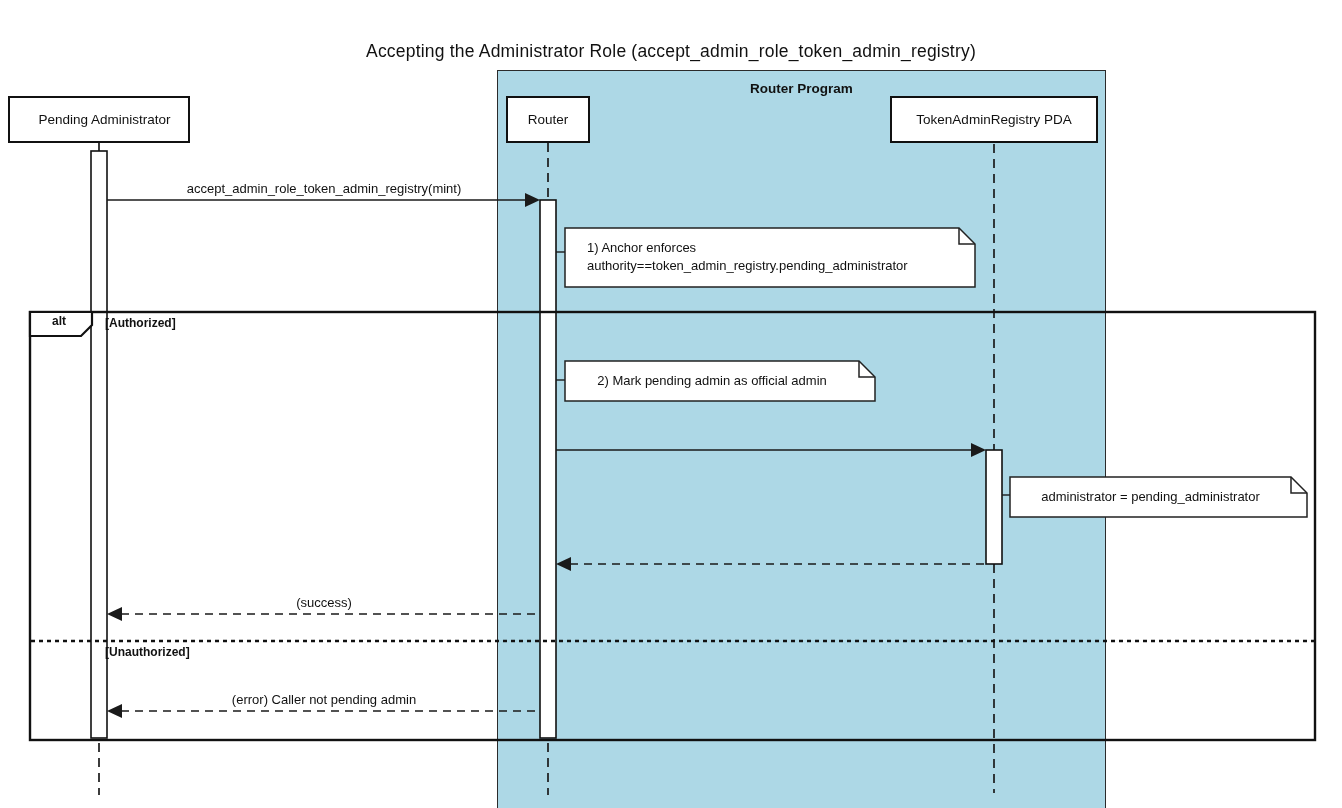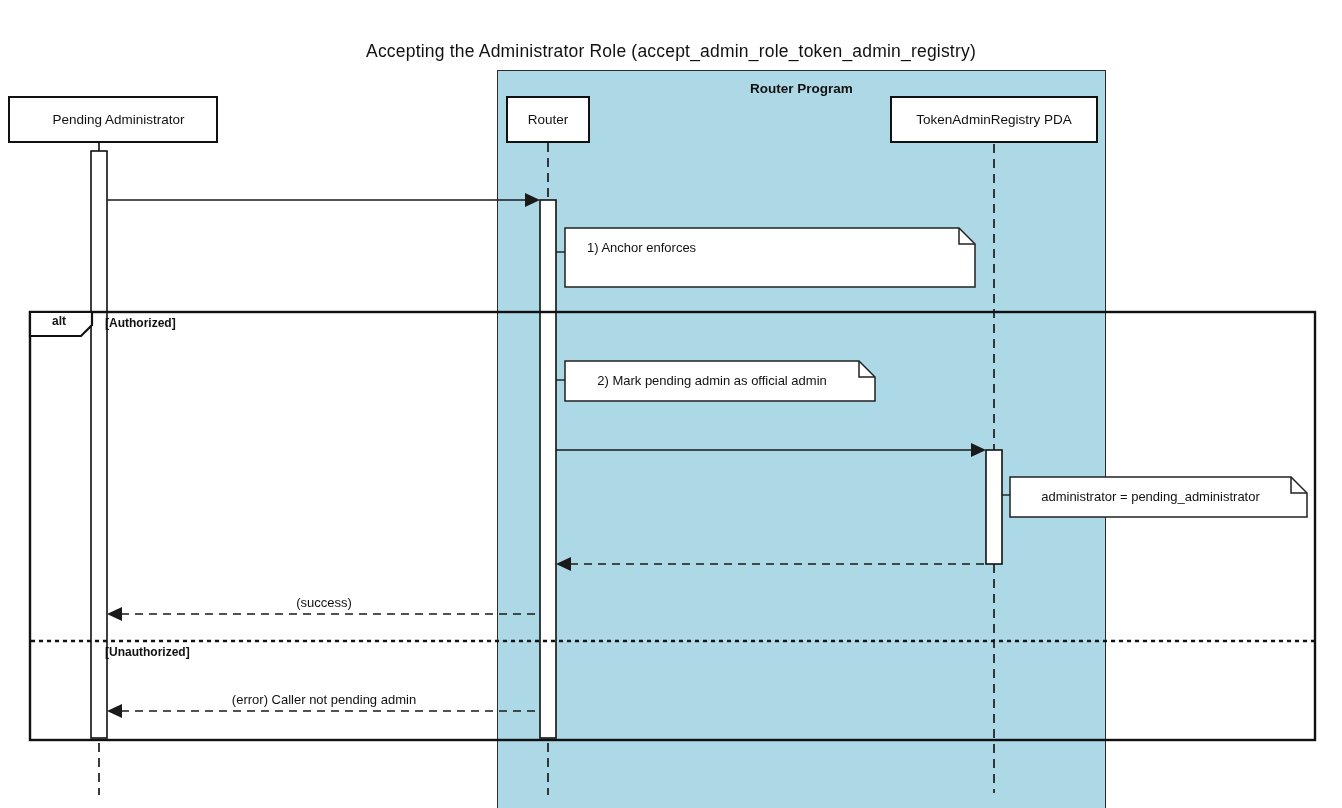--- a/index.html
+++ b/index.html
@@ -19,21 +19,21 @@
   .container-label{
     position:absolute;top:10px;left:0;width:100%;text-align:center;
     font-weight:700;font-size:13.5px;color:#111;
   }
   svg.layer{position:absolute;left:0;top:0;z-index:2;}
   .participant{
     background:#ffffff;border:2.4px solid #111;box-sizing:border-box;
     display:flex;align-items:center;justify-content:center;
     font-size:13.5px;z-index:3;height:47px;top:96px;
   }
-  .p-pa{left:8px;width:210px;padding-left:11px;}
+  .p-pa{left:8px;width:182px;padding-left:11px;}
   .p-router{left:506px;width:84px;}
   .p-tar{left:890px;width:208px;}
   .msg-label{
     font-size:13px;text-align:center;z-index:3;white-space:nowrap;
   }
   .guard{
     font-size:12px;font-weight:700;z-index:3;white-space:nowrap;
   }
   .alt-label{
     left:30px;top:314px;width:58px;text-align:center;
@@ -105,26 +105,28 @@
   <div class="abs participant p-pa">
     <span>Pending Administrator</span>
   </div>
   <div class="abs participant p-router">
     <span>Router</span>
   </div>
   <div class="abs participant p-tar">
     <span>TokenAdminRegistry PDA</span>
   </div>
 
+  <div class="abs msg-label" style="left:109px;top:181px;width:430px;">accept_admin_role_token_admin_registry(mint)</div>
   <div class="abs msg-label" style="left:109px;top:595px;width:430px;">(success)</div>
   <div class="abs msg-label" style="left:109px;top:692px;width:430px;">(error) Caller not pending admin</div>
 
   <div class="abs alt-label">alt</div>
   <div class="abs guard" style="left:105px;top:316px;">[Authorized]</div>
   <div class="abs guard" style="left:105px;top:645px;">[Unauthorized]</div>
 
   <div class="abs note-text nt-1">
     <div>1) Anchor enforces</div>
+    <div>authority==token_admin_registry.pending_administrator</div>
   </div>
   <div class="abs note-text nt-2">2) Mark pending admin as official admin</div>
   <div class="abs note-text nt-3">administrator = pending_administrator</div>
 
 </div>
 
 </body></html>

